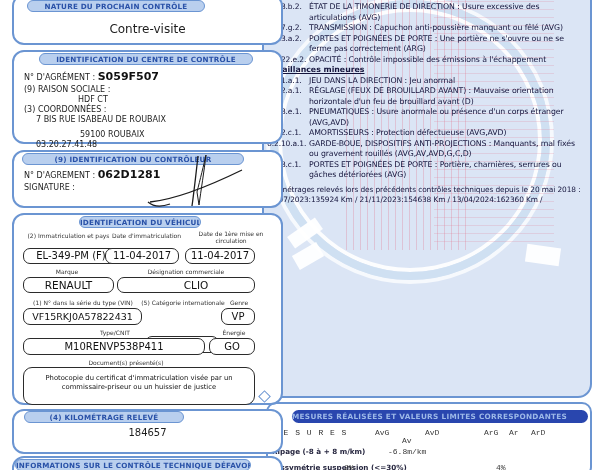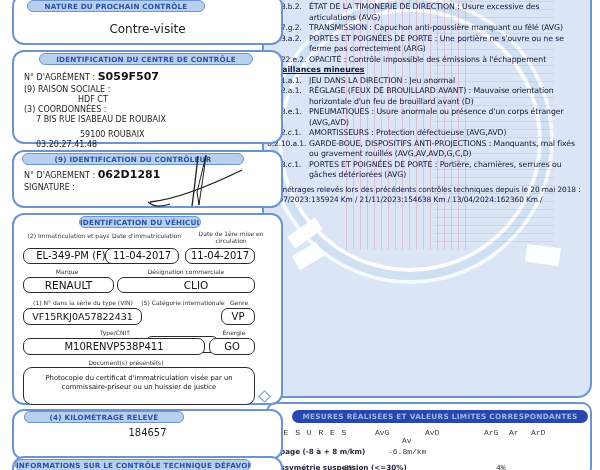--- a/index.html
+++ b/index.html
@@ -29,21 +29,21 @@
     letter-spacing:.2px;box-sizing:border-box;white-space:nowrap;overflow:hidden;z-index:5;}
   .line{position:absolute;font-size:8px;white-space:nowrap;color:#1c1c1c;}
   .bigval{font-size:11px;font-weight:bold;color:#111;}
   .tinylbl{position:absolute;font-size:6px;line-height:7px;color:#333;text-align:center;}
   .vbox{position:absolute;border:1.5px solid #2b2b2b;border-radius:7px;background:#fff;
     text-align:center;color:#111;box-sizing:border-box;overflow:hidden;}
   
   .mbox{position:absolute;left:266px;top:402px;width:326px;height:75px;background:#fff;
     border:2px solid #6b95d2;border-radius:10px;box-sizing:border-box;z-index:3;}
   .mbar{position:absolute;left:24px;top:6px;width:296px;height:13px;line-height:13px;
-    background:#2946ae;border-radius:7px;text-align:center;font-size:7.3px;font-weight:bold;
+    background:#2946ae;border-radius:7px;font-size:7.3px;font-weight:bold;
     color:#9db9e8;letter-spacing:.3px;}
   .mono{font-family:"Liberation Mono","DejaVu Sans Mono",monospace;font-size:8px;color:#3a3a3a;position:absolute;white-space:nowrap;}
   .mlabel{position:absolute;font-size:7.2px;font-weight:bold;color:#26263f;white-space:nowrap;}
   .diamond{position:absolute;width:9px;height:9px;background:#fff;border:1.5px solid #6b95d2;
     transform:rotate(45deg);z-index:4;box-sizing:border-box;}
   svg.sig{position:absolute;z-index:5;}
 </style>
 </head>
 <body>
 
@@ -158,21 +158,21 @@
 
     <div class="tinylbl" style="left:51px;top:114px;width:100px;">Type/CNIT</div>
     <div class="tinylbl" style="left:190px;top:114px;width:60px;">Énergie</div>
     <div class="vbox" style="left:9px;top:123px;width:182px;height:17px;font-size:10px;line-height:15px;">M10RENVP538P411</div>
     <div class="vbox" style="left:195px;top:123px;width:46px;height:17px;font-size:10px;line-height:15px;">GO</div>
 
     <div class="tinylbl" style="left:62px;top:144px;width:100px;">Document(s) présenté(s)</div>
     <div class="vbox" style="left:9px;top:152px;width:232px;height:38px;font-size:6.8px;line-height:9px;padding:6px 4px;border-radius:9px;">Photocopie du certificat d'immatriculation visée par un commissaire-priseur ou un huissier de justice</div>
   </div>
 
-  <div class="lbox" style="top:409px;height:51px;padding-left:13px;">
+  <div class="lbox" style="top:409px;height:45px;padding-left:13px;">
     <div class="hbar" style="left:10px;top:0px;width:160px;">(4) KILOMÉTRAGE RELEVÉ</div>
     <div class="line" style="left:0;top:16px;width:267px;text-align:center;font-size:10px;">184657</div>
   </div>
 
   <div class="lbox" style="top:456px;height:30px;">
     <div class="hbar" style="left:1px;top:1px;width:236px;">INFORMATIONS SUR LE CONTRÔLE TECHNIQUE DÉFAVORABLE</div>
   </div>
 
   <div class="mbox">
     <div class="mbar">MESURES RÉALISÉES ET VALEURS LIMITES CORRESPONDANTES</div>

